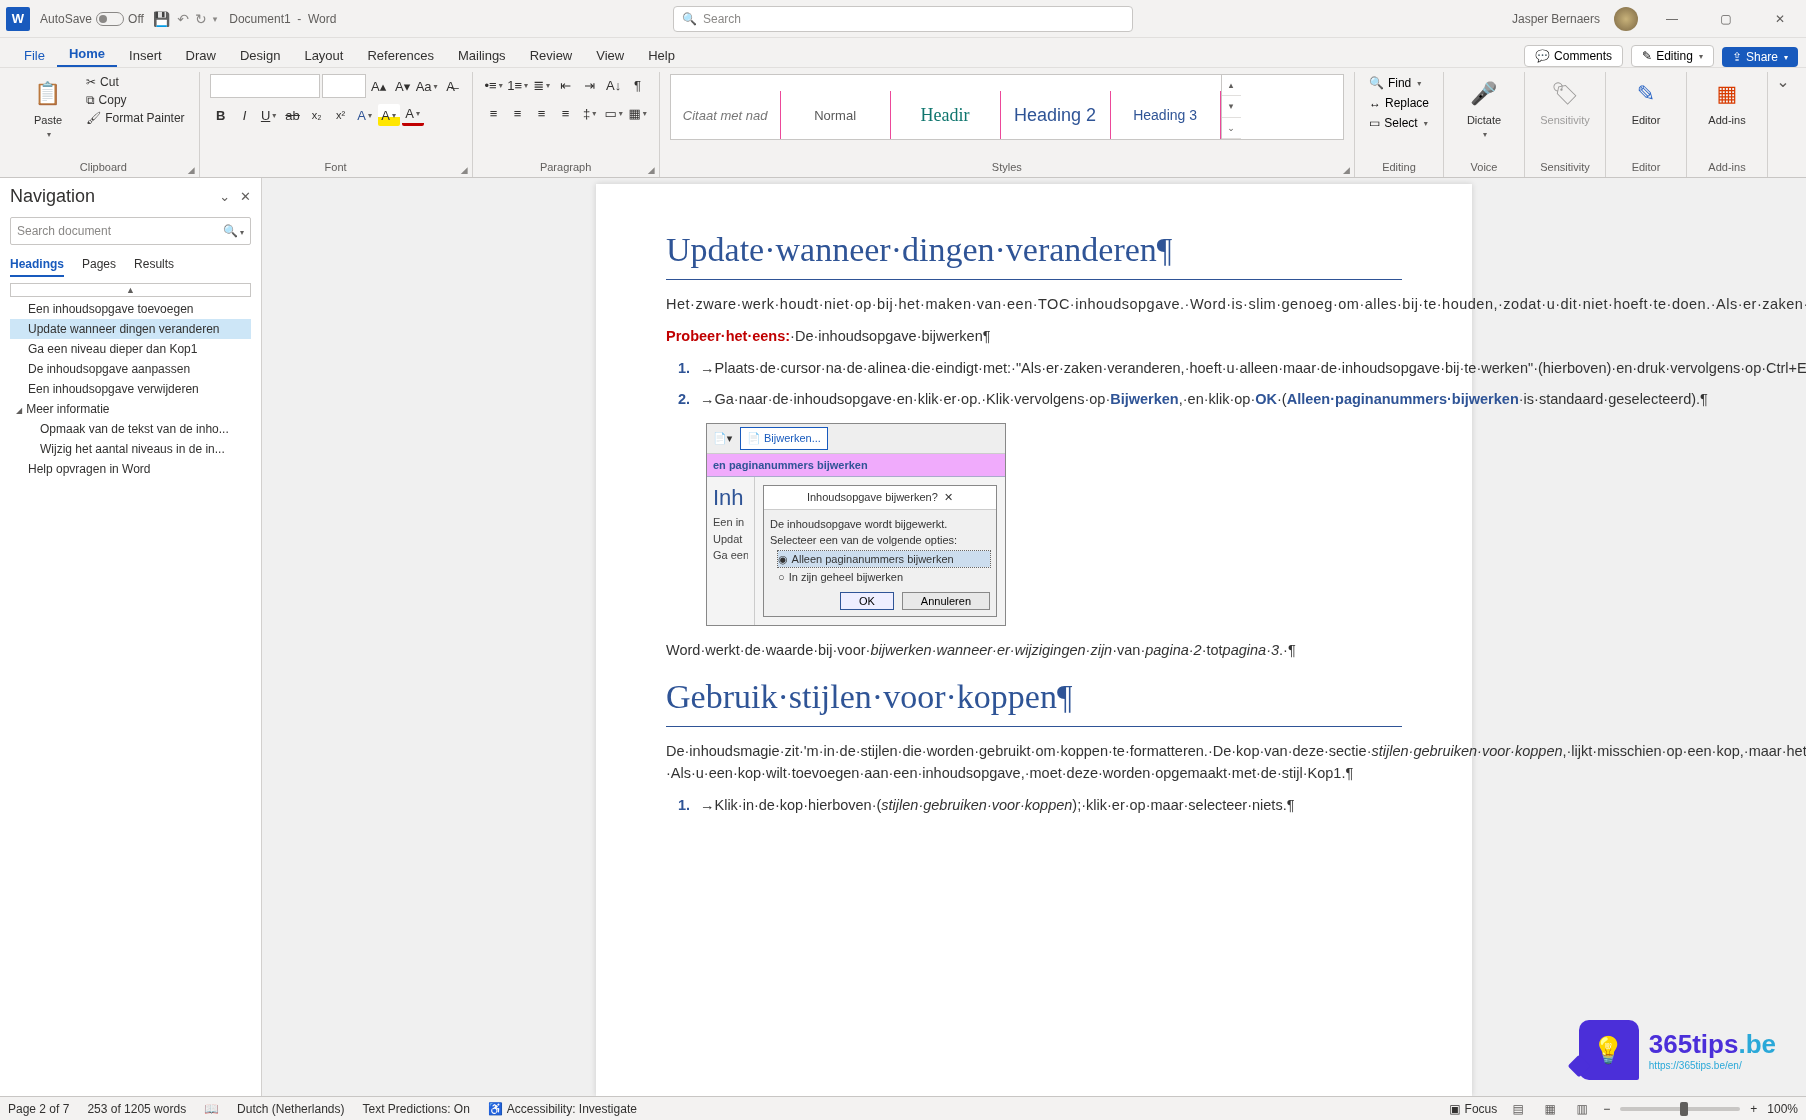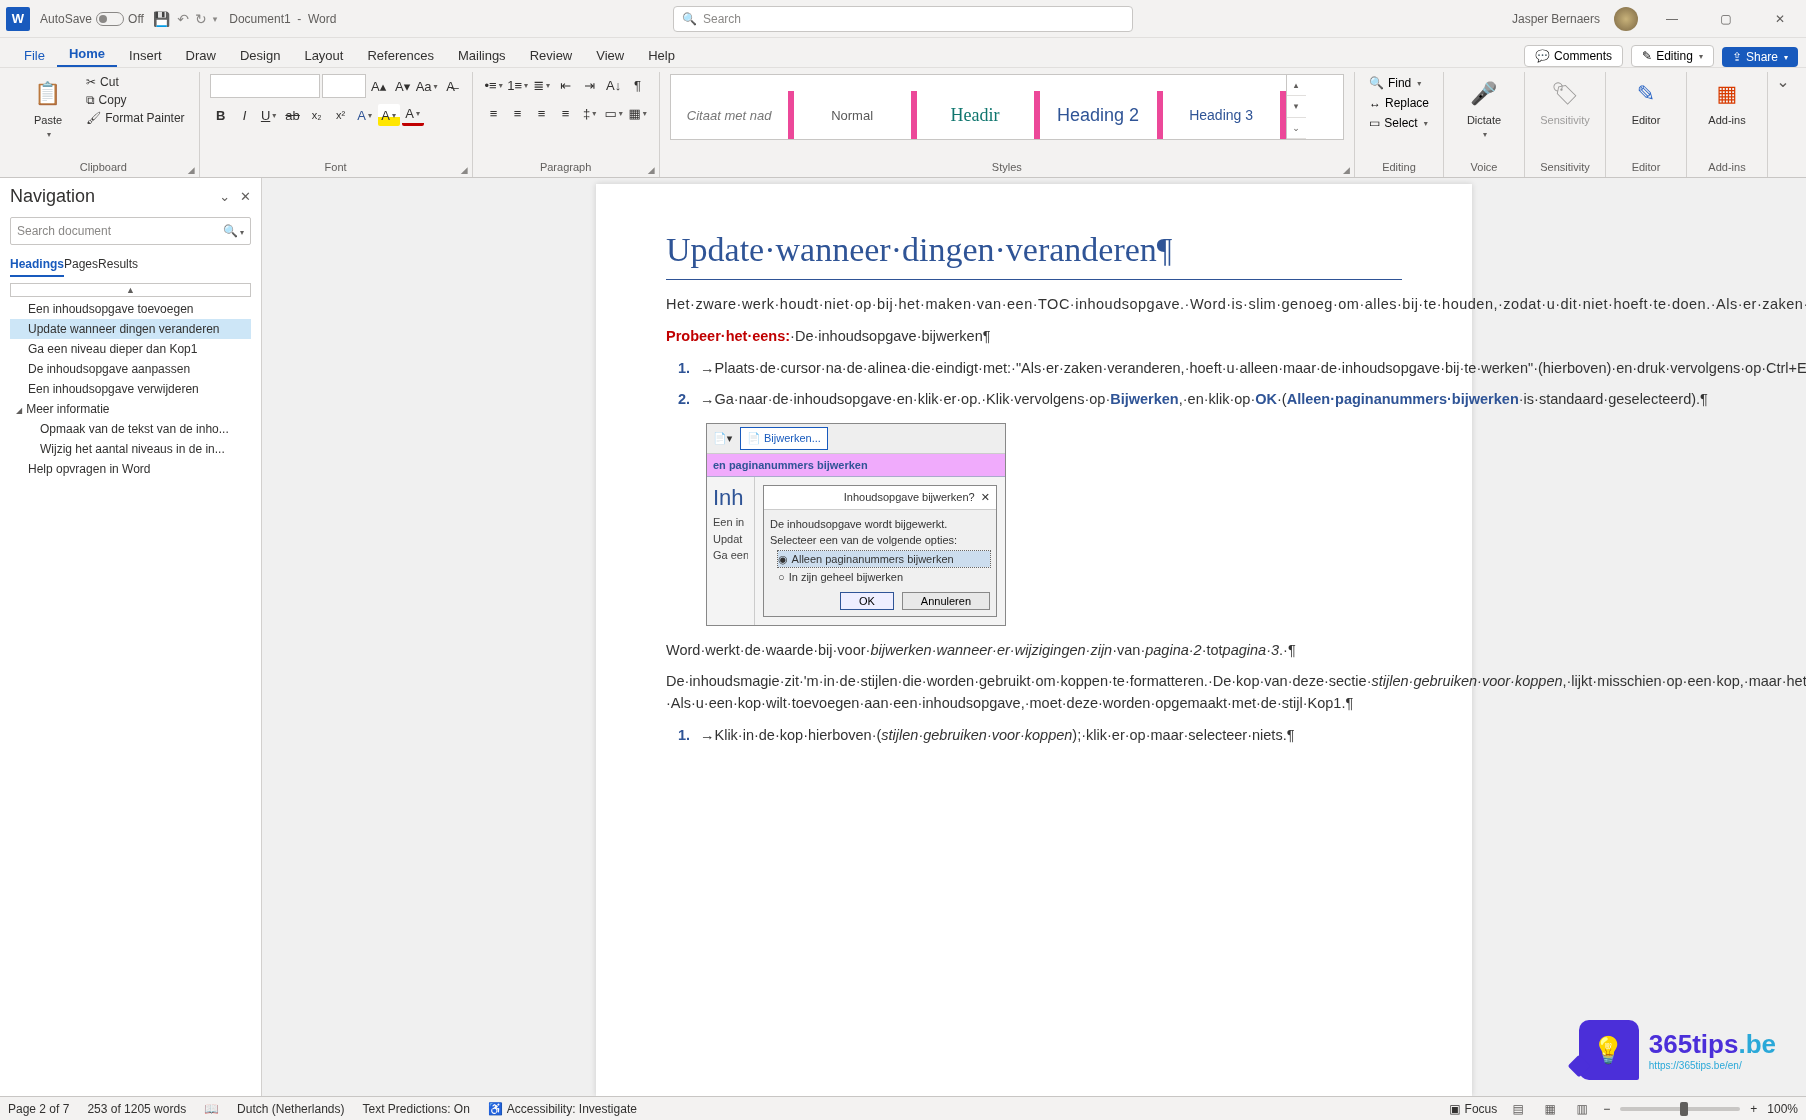--- a/index.html
+++ b/index.html
@@ -38,37 +38,37 @@
 .vstack{display:flex;flex-direction:column;gap:2px;}
 .hrow{display:flex;gap:2px;align-items:center;}
 .rbtn{min-width:22px;height:22px;display:flex;align-items:center;justify-content:center;font-size:13px;color:#323130;border-radius:2px;}
 .rbtn.small{font-size:11px;}
 .bigbtn{width:60px;display:flex;flex-direction:column;align-items:center;gap:4px;font-size:11px;color:#323130;padding:4px 2px;}
 .bigbtn .icn{width:32px;height:32px;display:flex;align-items:center;justify-content:center;font-size:22px;}
 .clip-item{font-size:12px;display:flex;align-items:center;gap:4px;padding:1px 4px; color:#323130;}
 .fontbox{border:1px solid #c8c6c4;background:#fff;height:24px;font-size:12px;padding:0 4px;}
 .fontname{width:110px;} .fontsize{width:44px;}
 .styles-gallery{display:flex;gap:0;border:1px solid #c8c6c4;background:#fff;height:66px;}
-.style-item{width:123px;border-right:6px solid #ec4899;display:flex;flex-direction:column;align-items:center;justify-content:center;font-size:13px;color:#595959;padding:4px;margin-top:16px;}
+.style-item{width:110px;border-right:1px solid #ec4899;display:flex;flex-direction:column;align-items:center;justify-content:center;font-size:13px;color:#595959;padding:4px;margin-top:16px;}
 .style-item.h1{font-size:18px;color:#0f766e;font-family:"Segoe UI Light";}
 .style-item.h2{font-size:18px;color:#2f5496;}
 .style-item.h3{font-size:14px;color:#2f5496;}
 .style-scroll{width:20px;display:flex;flex-direction:column;border-left:1px solid #c8c6c4;}
 .style-scroll div{flex:1;display:flex;align-items:center;justify-content:center;font-size:9px;color:#605e5c;border-bottom:1px solid #e1dfdd;}
 .editing-item{font-size:12px;display:flex;align-items:center;gap:4px;padding:2px 4px;white-space:nowrap;}
 .chev{font-size:8px;color:#605e5c;margin-left:2px;}
 
 
 .main { display:flex; height:calc(1120px - 38px - 30px - 110px - 24px); }
 .navpane { width:262px; border-right:1px solid #d2d0ce; background:#fff; padding:8px 10px 0; display:flex; flex-direction:column;}
 .navpane h3{font-size:18px;font-weight:400;color:#323130;}
 .navhdr{display:flex;align-items:center;justify-content:space-between;margin-bottom:10px;}
 .navhdr .ctrls{display:flex;gap:10px;color:#605e5c;font-size:13px;}
 .navsearch{border:1px solid #c8c6c4;height:28px;display:flex;align-items:center;padding:0 6px;font-size:12px;color:#8a8886;justify-content:space-between;border-radius:2px;}
-.navtabs{display:flex;gap:0;margin:12px 0 6px;font-size:12px;color:#323130;}
+.navtabs{display:flex;gap:18px;margin:12px 0 6px;font-size:12px;color:#323130;}
 .navtabs .nt{padding-bottom:4px;cursor:pointer;}
 .navtabs .nt.active{color:#185abd;border-bottom:2px solid #185abd;font-weight:600;}
 .jumpbar{border:1px solid #c8c6c4;height:14px;display:flex;align-items:center;justify-content:center;font-size:9px;color:#605e5c;margin-bottom:2px;}
 .headlist{font-size:12px;color:#323130;}
 .headlist .hi{padding:3px 4px 3px 18px;white-space:nowrap;overflow:hidden;text-overflow:ellipsis;cursor:pointer;}
 .headlist .hi.sel{background:#cde6f7;}
 .headlist .hi.l2{padding-left:30px;}
 .headlist .hi.exp{padding-left:6px;}
 .headlist .hi.exp::before{content:"◢";font-size:8px;color:#605e5c;margin-right:4px;}
 
@@ -81,21 +81,21 @@
 .page ol{margin:6px 0 12px 28px;}
 .page ol li{margin-bottom:10px;padding-left:6px;}
 .page ol li::marker{color:#2f5496;font-weight:bold;}
 .strong-blue{color:#2f5496;font-weight:bold;}
 .italic{font-style:italic;}
 .dialogimg{border:1px solid #888;width:300px;margin:6px 0 14px 40px;font-size:11px;background:#f4f4f4;}
 .dialogimg .dtop{background:#eee;padding:3px 6px;border-bottom:1px solid #ccc;display:flex;gap:4px;align-items:center;}
 .dialogimg .dtop2{background:#fff;border:1px solid #185abd;padding:2px 6px;color:#185abd;margin-left:4px;}
 .ribbonlike{background:#f0abfc;padding:3px 6px;color:#2f5496;font-weight:bold;border-bottom:1px solid #aac;}
 .dlg{border:1px solid #888;background:#f0f0f0;margin:8px;padding:6px;position:relative;}
-.dlg .dtitle{background:#fff;margin:-6px -6px 6px;padding:3px 6px;border-bottom:1px solid #ccc;display:flex;justify-content:flex-end;}
+.dlg .dtitle{background:#fff;margin:-6px -6px 6px;padding:3px 6px;border-bottom:1px solid #ccc;display:flex;justify-content:center;}
 .dlg .opt{display:flex;align-items:center;gap:4px;margin:2px 0 2px 8px;}
 .dlg .opt.sel{background:#cde;outline:1px dotted #666;}
 .dlg .btns{display:flex;gap:8px;justify-content:flex-end;margin-top:6px;}
 .dlg .btns button{font-size:11px;padding:2px 18px;border:1px solid #888;background:#e8e8e8;}
 .dlg .btns button.primary{border:1px solid #2f5496;background:#eef;}
 .sidepeek{padding:4px 6px;color:#444;}
 
 
 .statusbar{position:absolute;bottom:0;left:0;right:0;height:24px;background:#f3f2f1;border-top:1px solid #c8c6c4;display:flex;align-items:center;font-size:12px;color:#323130;padding:0 8px;gap:18px;}
 .statusbar .sitem{display:flex;align-items:center;gap:4px;}
@@ -391,20 +391,21 @@
             <div class="btns">
                 <button class="primary">OK</button>
                 <button>Annuleren</button>
               </div>
           </div>
         </div>
       </div>
 
       <p><span>Word·werkt·de·waarde·bij·voor·</span><span class="italic">bijwerken·wanneer·er·wijzigingen·zijn</span><span>·van·</span><span class="italic">pagina·2</span><span>·tot</span><span class="italic">pagina·3</span><span>.·¶</span></p>
 
+      <h1>Gebruik·stijlen·voor·koppen¶</h1>
       <p><span>De·inhoudsmagie·zit·'m·in·de·stijlen·die·worden·gebruikt·om·koppen·te·formatteren.·De·kop·van·deze·sectie·</span><span class="italic">stijlen·gebruiken·voor·koppen</span><span>,·lijkt·misschien·op·een·kop,·maar·het·werkt·niet·als·een·kop.·Deze·wordt·opgemaakt·in·stukjes·(lettergrootte,·onderstreping)·in·plaats·van·opgemaakt·met·een·stijl.·Zie·je·dat·het·niet·in·de·inhoudsopgave·staat·die·je·hebt·toegevoegd?·Als·u·een·kop·wilt·toevoegen·aan·een·inhoudsopgave,·moet·deze·worden·opgemaakt·met·de·stijl·Kop1.¶</span></p>
       <ol>
         <li>→<span>Klik·in·de·kop·hierboven·(</span><span class="italic">stijlen·gebruiken·voor·koppen</span><span>);·klik·er·op·maar·selecteer·niets.¶</span></li>
       </ol>
     </div>
   </div>
 </div>
 
 <div class="statusbar">
   <div class="sitem">Page 2 of 7</div>

